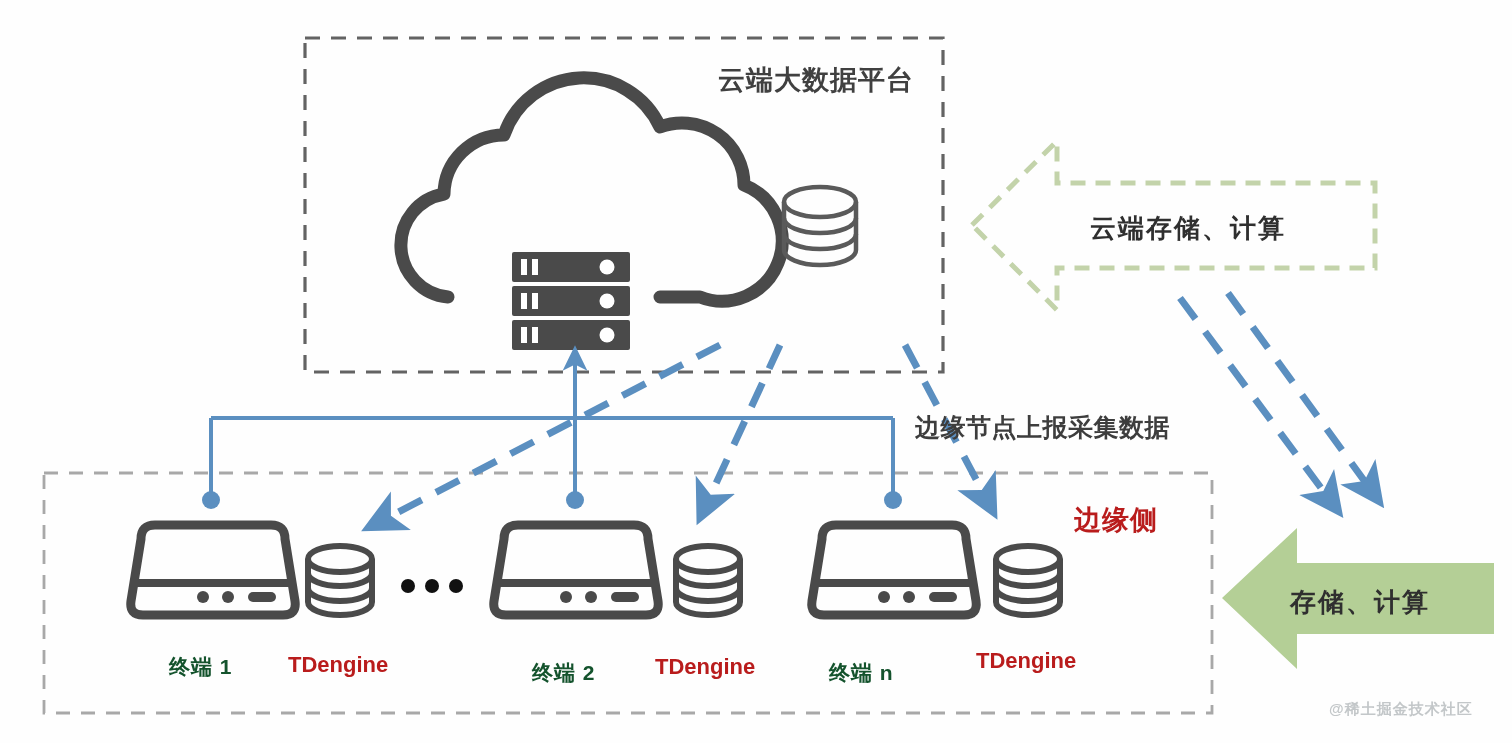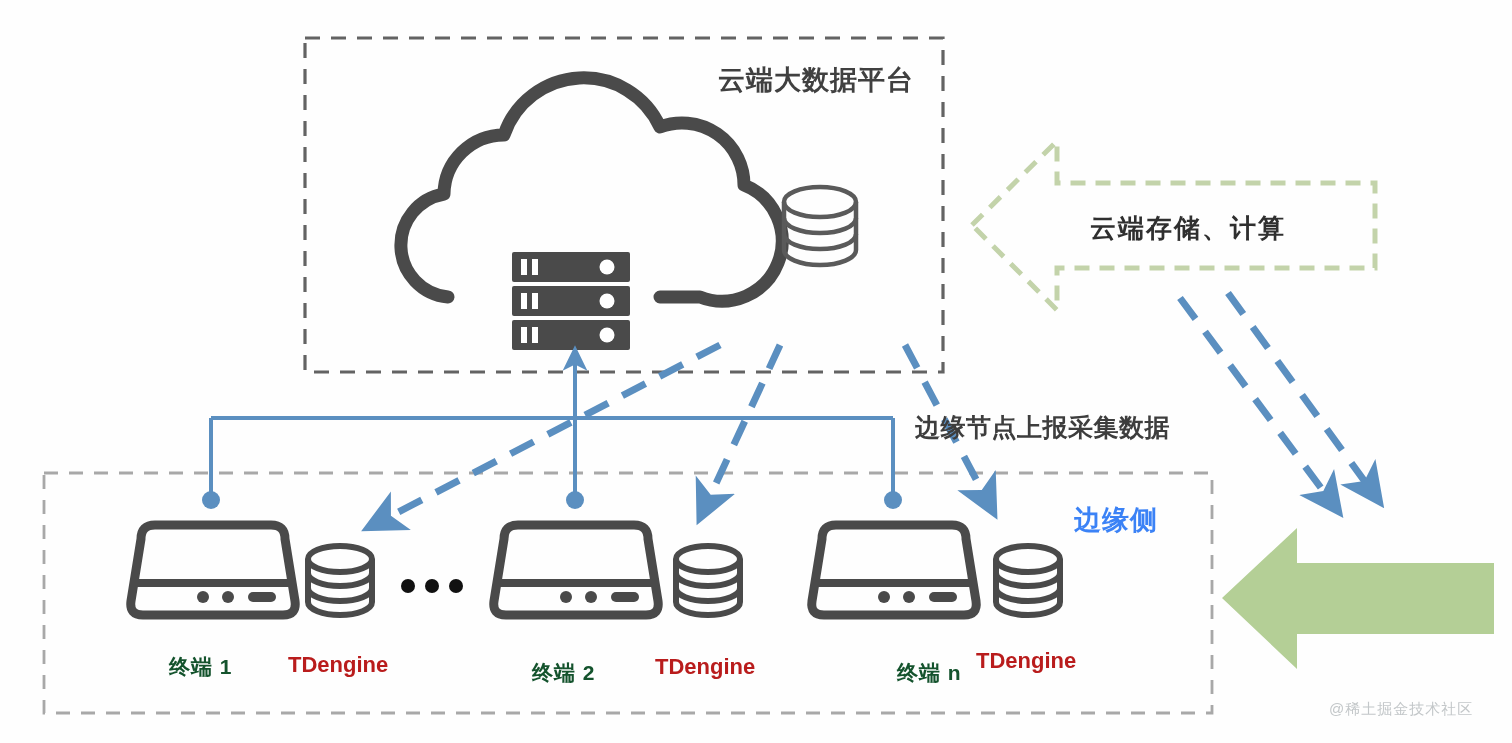--- a/index.html
+++ b/index.html
@@ -36,42 +36,42 @@
     color: #404040;
   }
   .cn-note {
     font-size: 25px;
     letter-spacing: 0.5px;
     color: #3d3d3d;
   }
   .cn-edge {
     font-size: 27px;
     letter-spacing: 1px;
-    color: #3b82f6;
+    color: #b91c1c;
   }
   .cn-arrow {
     font-size: 26px;
     letter-spacing: 2px;
     color: #2f2f2f;
   }
   .term-label {
     font-size: 21px;
     letter-spacing: 1px;
     color: #14532d;
   }
   .td-label {
     font-size: 22px;
     color: #b91c1c;
     font-weight: bold;
   }
   .watermark {
     position: absolute;
     font-size: 15px;
     color: #c3c7c9;
-    font-weight: normal;
+    font-weight: bold;
     letter-spacing: 1px;
     white-space: nowrap;
   }
 </style>
 </head>
 <body>
 
 <div id="canvas">
 
   <svg class="layer" viewBox="0 0 1512 743">
@@ -204,25 +204,26 @@
   </svg>
 
   <div class="lbl cn-title" style="left:718px; top:62px;">云端大数据平台</div>
 
   <div class="lbl cn-note" style="left:915px; top:411px;">边缘节点上报采集数据</div>
 
   <div class="lbl cn-arrow" style="left:1090px; top:211px;">云端存储、计算</div>
 
   <div class="lbl cn-edge" style="left:1074px; top:502px;">边缘侧</div>
 
+  <div class="lbl cn-arrow" style="left:1290px; top:585px;">存储、计算</div>
 
   <div class="lbl term-label" style="left:169px; top:653px;">终端 1</div>
   <div class="lbl td-label" style="left:288px; top:652px;">TDengine</div>
 
   <div class="lbl term-label" style="left:532px; top:659px;">终端 2</div>
   <div class="lbl td-label" style="left:655px; top:654px;">TDengine</div>
 
-  <div class="lbl term-label" style="left:897px; top:659px;">终端 n</div>
+  <div class="lbl term-label" style="left:829px; top:659px;">终端 n</div>
   <div class="lbl td-label" style="left:976px; top:648px;">TDengine</div>
 
   <div class="watermark" style="left:1329px; top:700px;">@稀土掘金技术社区</div>
 
 </div>
 
 </body></html>

